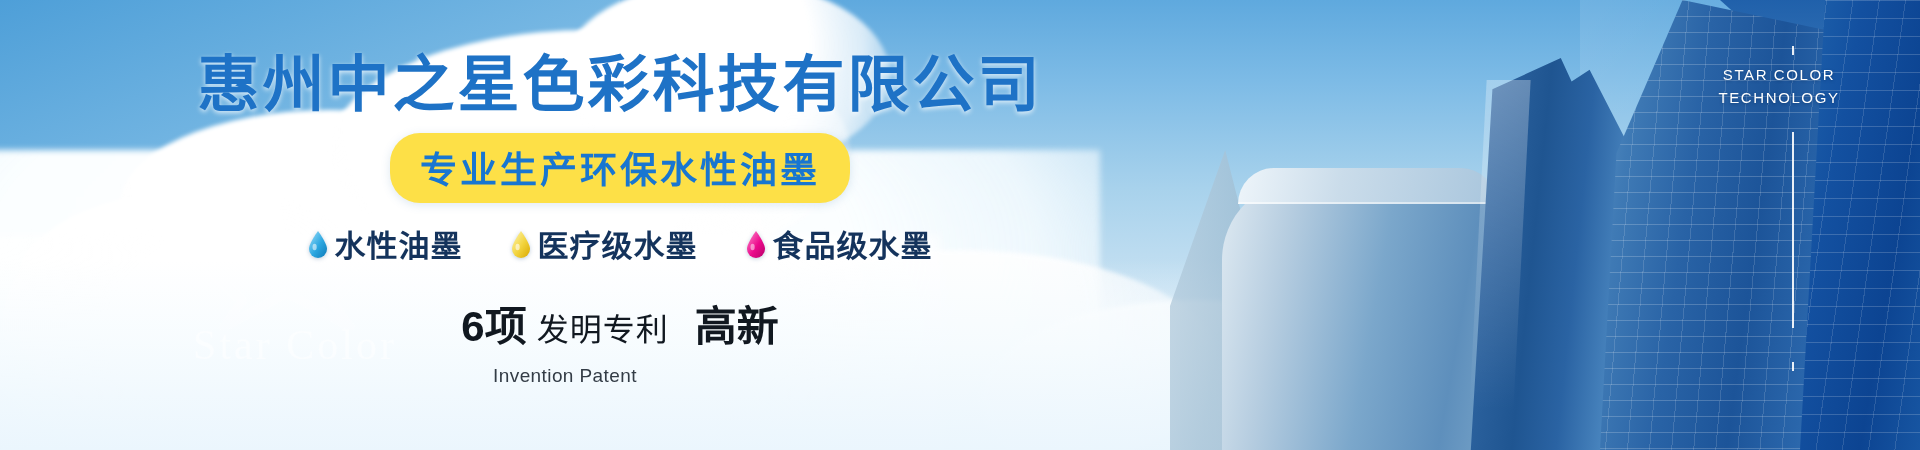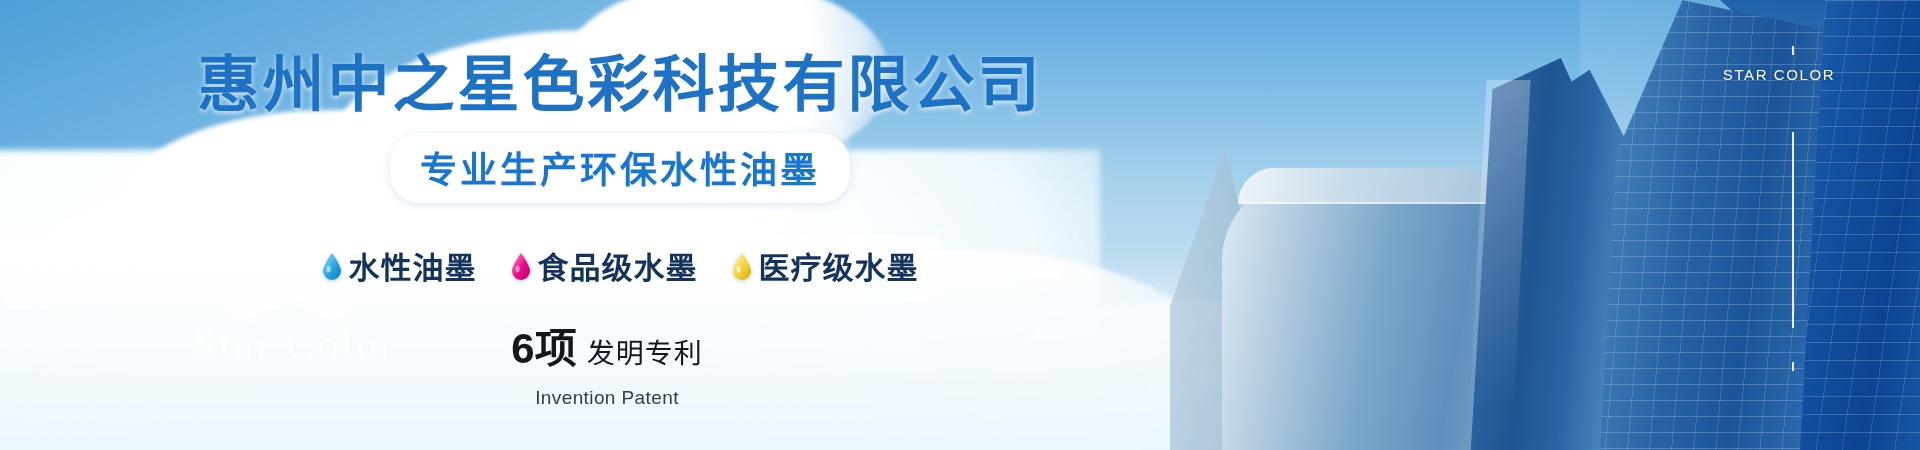--- a/index.html
+++ b/index.html
@@ -161,53 +161,53 @@
   }
   .title{
     margin-top:52px;
     font-size:62px; font-weight:bold; color:#1e72c6;
     letter-spacing:3px; line-height:1.05;
     text-shadow:0 2px 5px rgba(255,255,255,.75);
     white-space:nowrap;
   }
   .pill{
     margin-top:16px;
-    background:#ffffff;
+    background:#fde047;
     border-radius:30px;
     padding:7px 30px 9px;
     box-shadow:0 2px 10px rgba(70,130,180,.18);
   }
   .pill-text{
     font-size:37px; font-weight:bold; color:#1876d1;
     letter-spacing:3px; white-space:nowrap;
   }
   .inks{
-    margin-top:40px;
-    display:flex; align-items:center; gap:34px;
+    margin-top:18px;
+    display:flex; align-items:center; gap:48px;
   }
   .ink{display:flex; align-items:center; gap:7px;}
   .drop{
     width:20px; height:28px; position:relative; flex:none;
     filter:drop-shadow(0 1px 2px rgba(0,60,120,.25));
   }
   .ink-label{
     font-size:31px; font-weight:bold; color:#14335c;
     letter-spacing:1px; white-space:nowrap;
   }
   .badges{
     margin-top:26px;
     display:flex; align-items:flex-start; gap:26px;
   }
   .badge{text-align:center;}
   .badge-cn{
     display:flex; align-items:baseline; justify-content:center;
     color:#111820; white-space:nowrap;
   }
   .badge-big{font-size:42px; font-weight:bold; letter-spacing:0;}
-  .badge-small{font-size:28px; font-weight:500; letter-spacing:1px; margin-left:10px;}
+  .badge-small{font-size:32px; font-weight:500; letter-spacing:1px; margin-left:10px;}
   .badge-en{
     margin-top:12px; font-size:19px; color:#333c46; letter-spacing:.4px;
   }
 </style>
 </head>
 <body>
 
 <div class="banner">
 
   <div class="sky"></div>
@@ -248,20 +248,21 @@
       <div class="b-right-grid"></div>
     </div>
 
     <div class="plate-tick tick-top"></div>
     <div class="plate-tick tick-line"></div>
     <div class="plate-tick tick-bot"></div>
   </div>
 
   <div class="plate">
     <div>STAR COLOR</div>
+    <div>TECHNOLOGY</div>
   </div>
 
   <div class="content">
 
     <div class="title">惠州中之星色彩科技有限公司</div>
 
     <div class="pill">
       <div class="pill-text">专业生产环保水性油墨</div>
     </div>
 
@@ -278,60 +279,61 @@
             </defs>
           <path d="M10 1 C10 1 1 13 1 19 a9 9 0 0 0 18 0 C19 13 10 1 10 1 Z" fill="url(#gA)"></path>
           <ellipse cx="6.6" cy="17" rx="2.1" ry="3.2" fill="#ffffff" opacity=".55"></ellipse>
         </svg>
         <span class="ink-label">水性油墨</span>
       </div>
 
       <div class="ink">
         <svg class="drop" viewBox="0 0 20 28">
           <defs>
+              <linearGradient id="gC" x1="0" y1="0" x2="1" y2="1">
+            <stop offset="0%" stop-color="#fff7b5"></stop>
+                <stop offset="55%" stop-color="#f2d33c"></stop>
+                <stop offset="100%" stop-color="#d9a800"></stop>
+          </linearGradient>
+            </defs>
+          <path d="M10 1 C10 1 1 13 1 19 a9 9 0 0 0 18 0 C19 13 10 1 10 1 Z" fill="url(#gC)"></path>
+          <ellipse cx="6.6" cy="17" rx="2.1" ry="3.2" fill="#ffffff" opacity=".6"></ellipse>
+        </svg>
+        <span class="ink-label">医疗级水墨</span>
+      </div>
+
+      <div class="ink">
+        <svg class="drop" viewBox="0 0 20 28">
+          <defs>
               <linearGradient id="gB" x1="0" y1="0" x2="1" y2="1">
             <stop offset="0%" stop-color="#ff8ecd"></stop>
                 <stop offset="55%" stop-color="#ec0a8c"></stop>
                 <stop offset="100%" stop-color="#b80069"></stop>
           </linearGradient>
             </defs>
           <path d="M10 1 C10 1 1 13 1 19 a9 9 0 0 0 18 0 C19 13 10 1 10 1 Z" fill="url(#gB)"></path>
           <ellipse cx="6.6" cy="17" rx="2.1" ry="3.2" fill="#ffffff" opacity=".5"></ellipse>
         </svg>
         <span class="ink-label">食品级水墨</span>
       </div>
 
-      <div class="ink">
-        <svg class="drop" viewBox="0 0 20 28">
-          <defs>
-              <linearGradient id="gC" x1="0" y1="0" x2="1" y2="1">
-            <stop offset="0%" stop-color="#fff7b5"></stop>
-                <stop offset="55%" stop-color="#f2d33c"></stop>
-                <stop offset="100%" stop-color="#d9a800"></stop>
-          </linearGradient>
-            </defs>
-          <path d="M10 1 C10 1 1 13 1 19 a9 9 0 0 0 18 0 C19 13 10 1 10 1 Z" fill="url(#gC)"></path>
-          <ellipse cx="6.6" cy="17" rx="2.1" ry="3.2" fill="#ffffff" opacity=".6"></ellipse>
-        </svg>
-        <span class="ink-label">医疗级水墨</span>
-      </div>
-
     </div>
 
     <div class="badges">
 
       <div class="badge">
         <div class="badge-cn">
           <span class="badge-big">6项</span>
           <span class="badge-small">发明专利</span>
         </div>
         <div class="badge-en">Invention Patent</div>
       </div>
 
       <div class="badge">
         <div class="badge-cn">
+          <span class="badge-big">高新</span>
         </div>
       </div>
 
     </div>
 
   </div>
 </div>
 
 </body></html>

